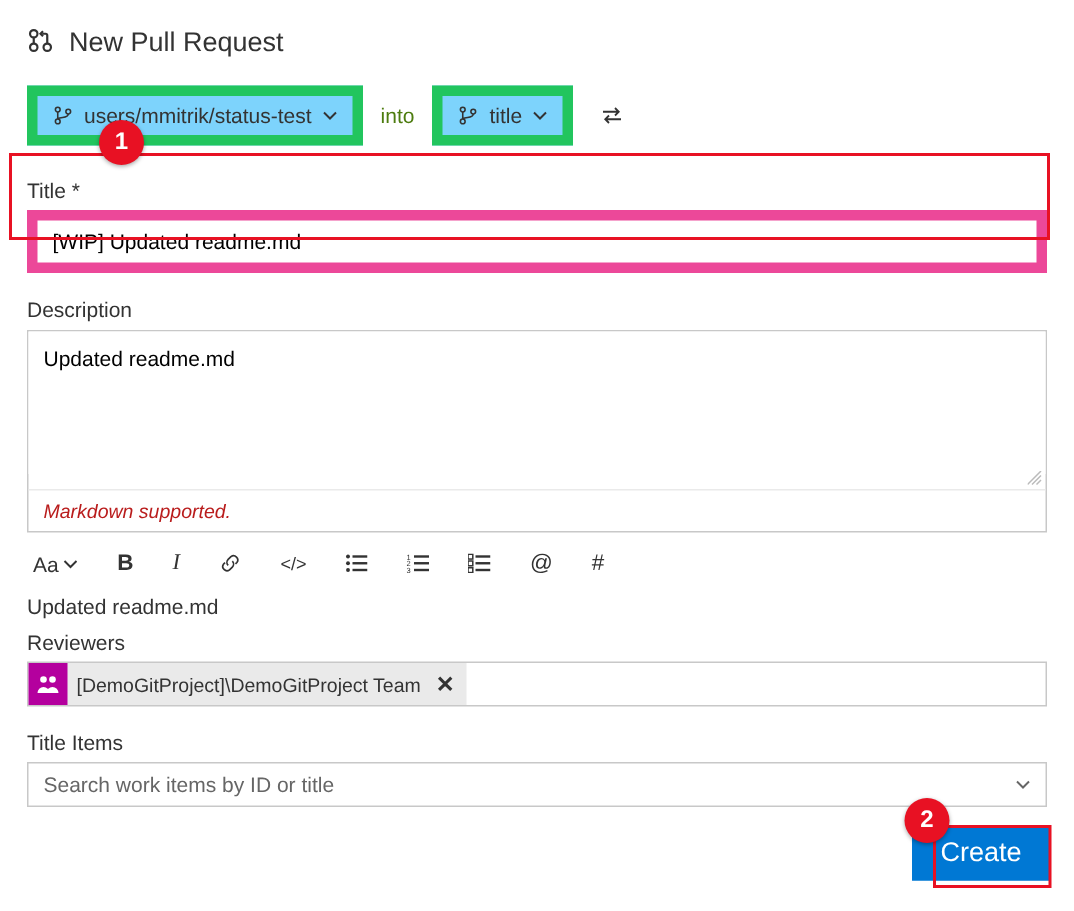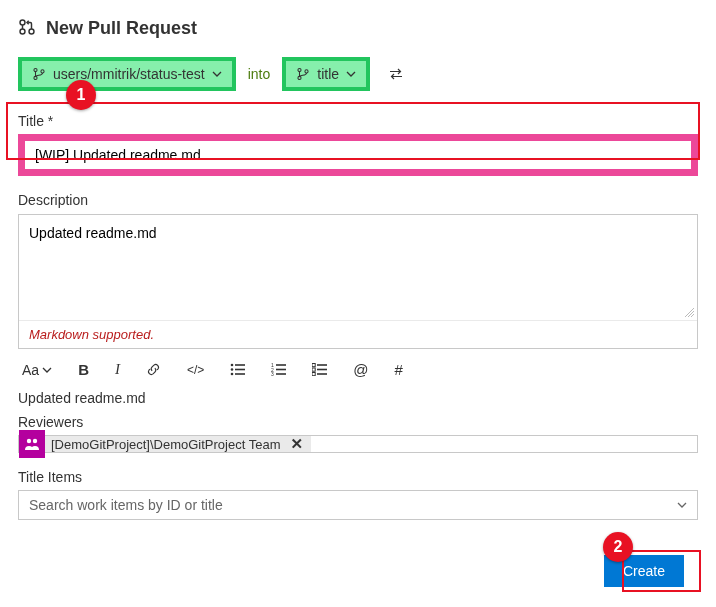--- a/index.html
+++ b/index.html
@@ -9,24 +9,24 @@
     font-size: 14px;
     color: #333;
     background: #fff;
     width: 716px;
     height: 607px;
     padding: 18px;
     position: relative;
   }
   .header { display: flex; align-items: center; gap: 10px; margin-bottom: 18px; }
   .pr-icon { width: 18px; height: 18px; }
-  .page-title { font-size: 18px; font-weight: 700; color: #333; }
+  .page-title { font-size: 18px; font-weight: 400; color: #333; }
   .branch-row { display: flex; align-items: center; gap: 12px; margin-bottom: 22px; }
   .branch-btn {
-    border: 4px solid #22c55e; background: #86efac; padding: 5px 10px;
+    border: 7px solid #22c55e; background: #7dd3fc; padding: 5px 10px;
     display: inline-flex; align-items: center; gap: 7px; font-size: 14px;
     cursor: pointer;
   }
   .chevron { width: 10px; height: 10px; }
   .into { color: #4d7c0f; }
   .swap { cursor: pointer; width: 16px; height: 14px; display: inline-flex; align-items: center; justify-content: center; margin-left: 6px;}
   .field-label { font-size: 14px; margin-bottom: 5px; }
   .title-input {
     width: 100%; border: 7px solid #ec4899; padding: 6px 10px; font-size: 14px;
     font-family: inherit; outline: none;
@@ -46,41 +46,41 @@
   .toolbar .tb-item { cursor: pointer; color: #333; display: inline-flex; align-items: center; font-size: 14px;}
   .toolbar .bold { font-weight: 700; font-size: 15px;}
   .toolbar .italic { font-style: italic; font-family: Georgia, serif; font-size: 15px;}
   .preview-line { margin-bottom: 8px; }
   .reviewers-box {
     border: 1px solid #c8c8c8; display: flex; align-items: center; gap: 0;
     padding: 0; width: 100%; margin-top: 4px;
   }
   .reviewer-chip {
     display: inline-flex; align-items: center; background: #eaeaea;
-    font-size: 13px; height: 16px; text-align: center;
+    font-size: 13px; height: 28px; text-align: center;
   }
   .reviewer-avatar {
     width: 26px; height: 28px; background: #b4009e; display: inline-flex;
     align-items: center; justify-content: center;
   }
   .reviewer-name { padding: 0 6px; }
   .reviewer-remove { padding: 0 8px 0 4px; font-size: 15px; cursor: pointer; font-weight: 600; }
   .reviewers-input {
     border: none; flex: 1; padding: 6px 8px; font-size: 14px; outline: none;
     color: #666; font-family: inherit;
   }
   .workitems-box {
     border: 1px solid #c8c8c8; display: flex; align-items: center;
     padding: 6px 10px; width: 100%; margin-top: 0; color: #666;
     justify-content: space-between;
   }
   .create-btn {
-    position: absolute; right: 32px; bottom: 20px;
+    position: absolute; right: 16px; bottom: 20px;
     background: #0078d4; border: 1px solid #0078d4; color: #fff;
-    padding: 7px 18px; font-size: 14px; cursor: pointer; font-family: inherit;
+    padding: 7px 18px; font-size: 18px; cursor: pointer; font-family: inherit;
   }
   
   .frame1 {
     position: absolute; border: 2.5px solid #e81123; left: 6px; top: 102px;
     width: 694px; height: 58px; pointer-events: none;
   }
   .frame2 {
     position: absolute; border: 2.5px solid #e81123; right: 15px; bottom: 15px;
     width: 79px; height: 42px; pointer-events: none;
   }

